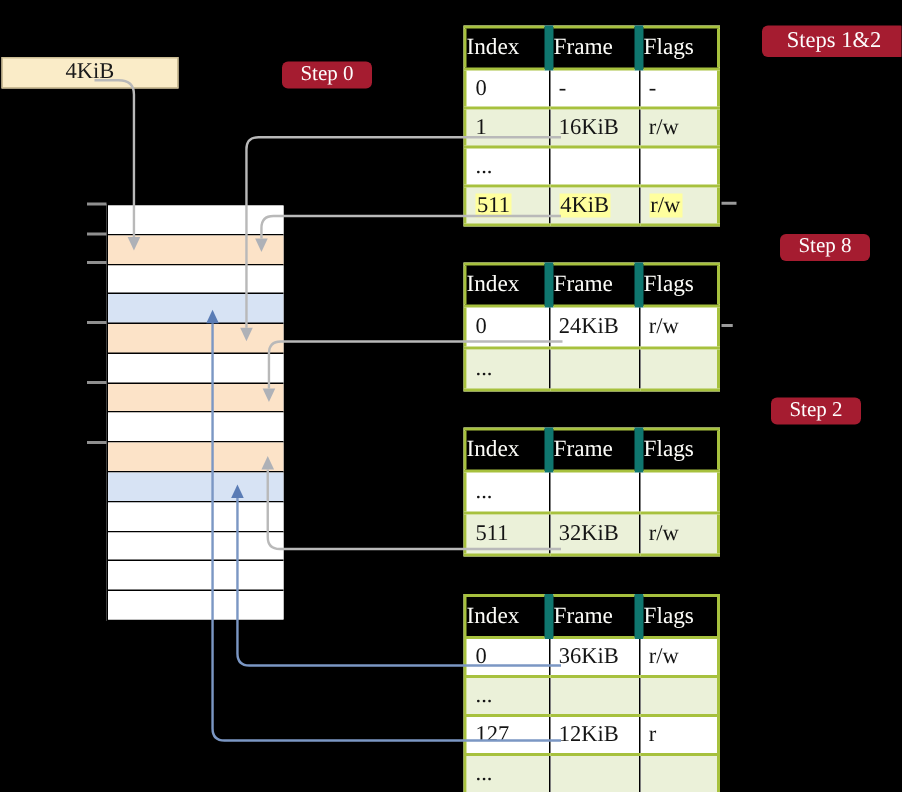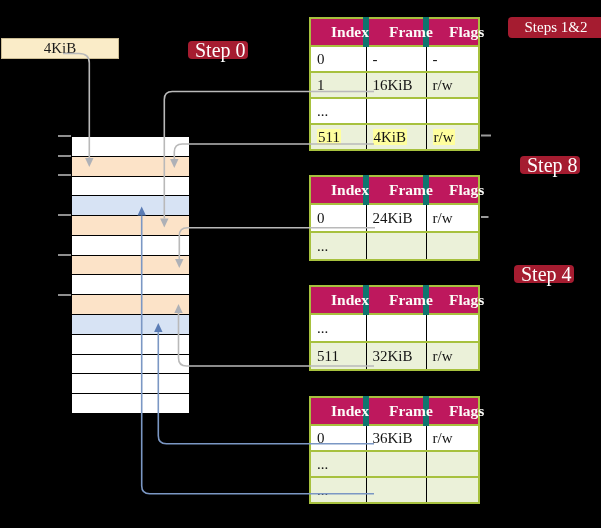--- a/index.html
+++ b/index.html
@@ -9,21 +9,21 @@
   }
   
   .memlabel{
     position:absolute;left:1px;top:38px;width:116px;height:19px;
     background:#faecc8;border:1px solid #cbbc94;
     color:#1a1a1a;font-size:15px;line-height:19px;text-align:center;
   }
   
   .badge{
     position:absolute;background:#a51c30;color:#fdfdfd;
-    font-size:20px;line-height:18px;height:18px;
+    font-size:14px;line-height:18px;height:18px;
     padding:0 7px;border-radius:4px;text-align:center;white-space:nowrap;
   }
   .badge.b0{left:188px;top:41px;width:46px}
   .badge.b12{left:508px;top:17px;width:82px;height:21px;line-height:21px;font-size:15px}
   .badge.b3{left:520px;top:156px;width:46px}
   .badge.b4{left:514px;top:265px;width:46px}
   
   .memcol{
     position:absolute;left:71px;top:136px;width:117px;height:276px;
     border:1.5px solid #000;display:flex;flex-direction:column;background:#fff;
@@ -34,22 +34,22 @@
   .mem-row.frame-page-table{background:#fce3c8}
   .mem-row.frame-data-page{background:#d7e3f4}
   .tick{position:absolute;left:58px;width:13px;height:2px;background:#8f8f8f}
   
   table.pt{
     position:absolute;border-collapse:collapse;table-layout:fixed;
     width:169px;background:#fff;border:2px solid #a7c13e;
   }
   .pt col.c1{width:56px}.pt col.c2{width:60px}.pt col.c3{width:53px}
   .pt th{
-    background:#be185d;color:#fcfcf8;font-weight:bold;font-size:15.5px;
-    text-align:left;padding:0 0 0 20px;height:26px;
+    background:#000000;color:#fcfcf8;font-weight:normal;font-size:15.5px;
+    text-align:left;padding:0 0 0 0;height:26px;
     border-top:2px solid #a7c13e;border-bottom:2px solid #a7c13e;
   }
   .pt th + th{border-left:6px solid #0f766e}
   .pt td{
     font-size:15px;color:#141414;padding:0 0 0 6px;height:24px;
     border-top:2px solid #a7c13e;border-bottom:2px solid #a7c13e;
     overflow:hidden;white-space:nowrap;
   }
   .pt td + td{border-left:1.4px solid #000}
   .pt tr.alt td{background:#ebf1d9}
@@ -59,21 +59,21 @@
   svg.overlay{position:absolute;left:0;top:0;pointer-events:none}
 </style>
 </head>
 <body>
 
 <div class="memlabel">4KiB</div>
 
 <div class="badge b0">Step 0</div>
 <div class="badge b12">Steps 1&amp;2</div>
 <div class="badge b3">Step 8</div>
-<div class="badge b4">Step 4</div>
+<div class="badge b4">Step 2</div>
 
 <div class="memcol">
     <div class="mem-row frame-empty"></div>
     <div class="mem-row frame-page-table"></div>
     <div class="mem-row frame-empty"></div>
     <div class="mem-row frame-data-page"></div>
     <div class="mem-row frame-page-table"></div>
     <div class="mem-row frame-empty"></div>
     <div class="mem-row frame-page-table"></div>
     <div class="mem-row frame-empty"></div>
@@ -200,20 +200,25 @@
     <tr>
       <td>0</td>
       <td>36KiB</td>
       <td>r/w</td>
     </tr>
     <tr class="alt">
       <td>...</td>
       <td></td>
       <td></td>
     </tr>
+    <tr>
+      <td>127</td>
+      <td>12KiB</td>
+      <td>r</td>
+    </tr>
     <tr class="alt">
       <td>...</td>
       <td></td>
       <td></td>
     </tr>
   </tbody>
 </table>
 
 <svg class="overlay" width="601" height="528" viewBox="0 0 601 528">
 

